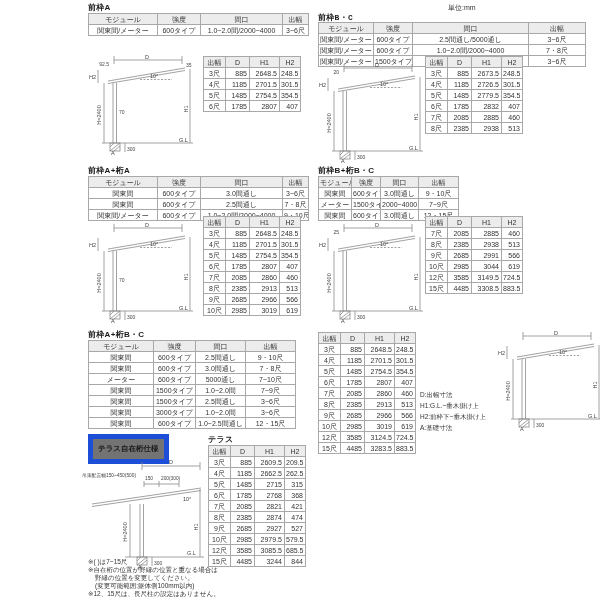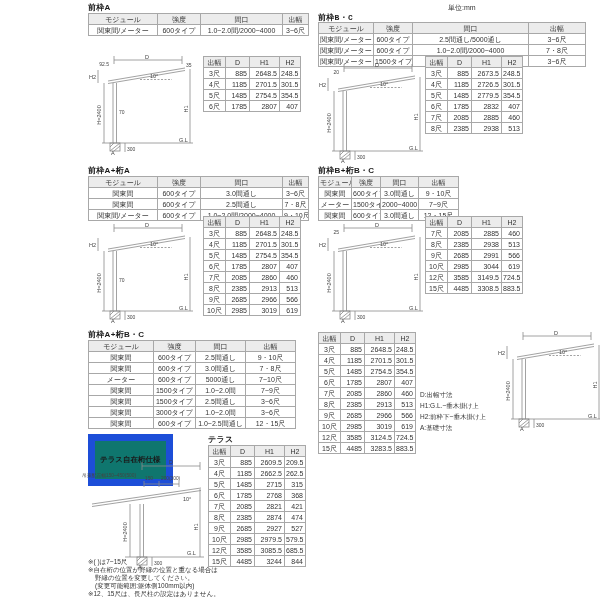--- a/index.html
+++ b/index.html
@@ -12,22 +12,22 @@
   table{border:1px solid #7d7d7d;}
   th,td{border:1px solid #a8a8a8;font-size:7px;color:#333;height:10px;line-height:9px;
         padding:0 1px;overflow:hidden;white-space:nowrap;font-weight:normal;}
   th{background:#ececec;text-align:center;}
   .spec td{text-align:center;}
   .dims td{text-align:right;padding-right:2px;}
   .dims td:first-child{text-align:center;padding-right:1px;}
   .legend{font-size:6.5px;color:#333;line-height:11px;}
   .foot{font-size:6.5px;color:#333;line-height:8px;}
   .foot .indent{padding-left:7px;}
-  .boxtitle{font-size:7.5px;font-weight:bold;color:#1a1a1a;border:7px solid #1d4ed8;
-            padding:14px 5px;display:inline-block;background:#0f766e;}
+  .boxtitle{font-size:7.5px;font-weight:bold;color:#1a1a1a;border:5px solid #1d4ed8;
+            padding:5px 5px;display:inline-block;background:#737373;}
   .diag svg text{font-family:"Liberation Sans","DejaVu Sans",sans-serif;}
 </style>
 </head>
 <body>
 
 <div class="page">
 
   <div class="abs unit" style="left:448px;top:3px;">単位:mm</div>
 
   <div class="abs sec-title" style="left:88px;top:2px;">前枠A</div>

